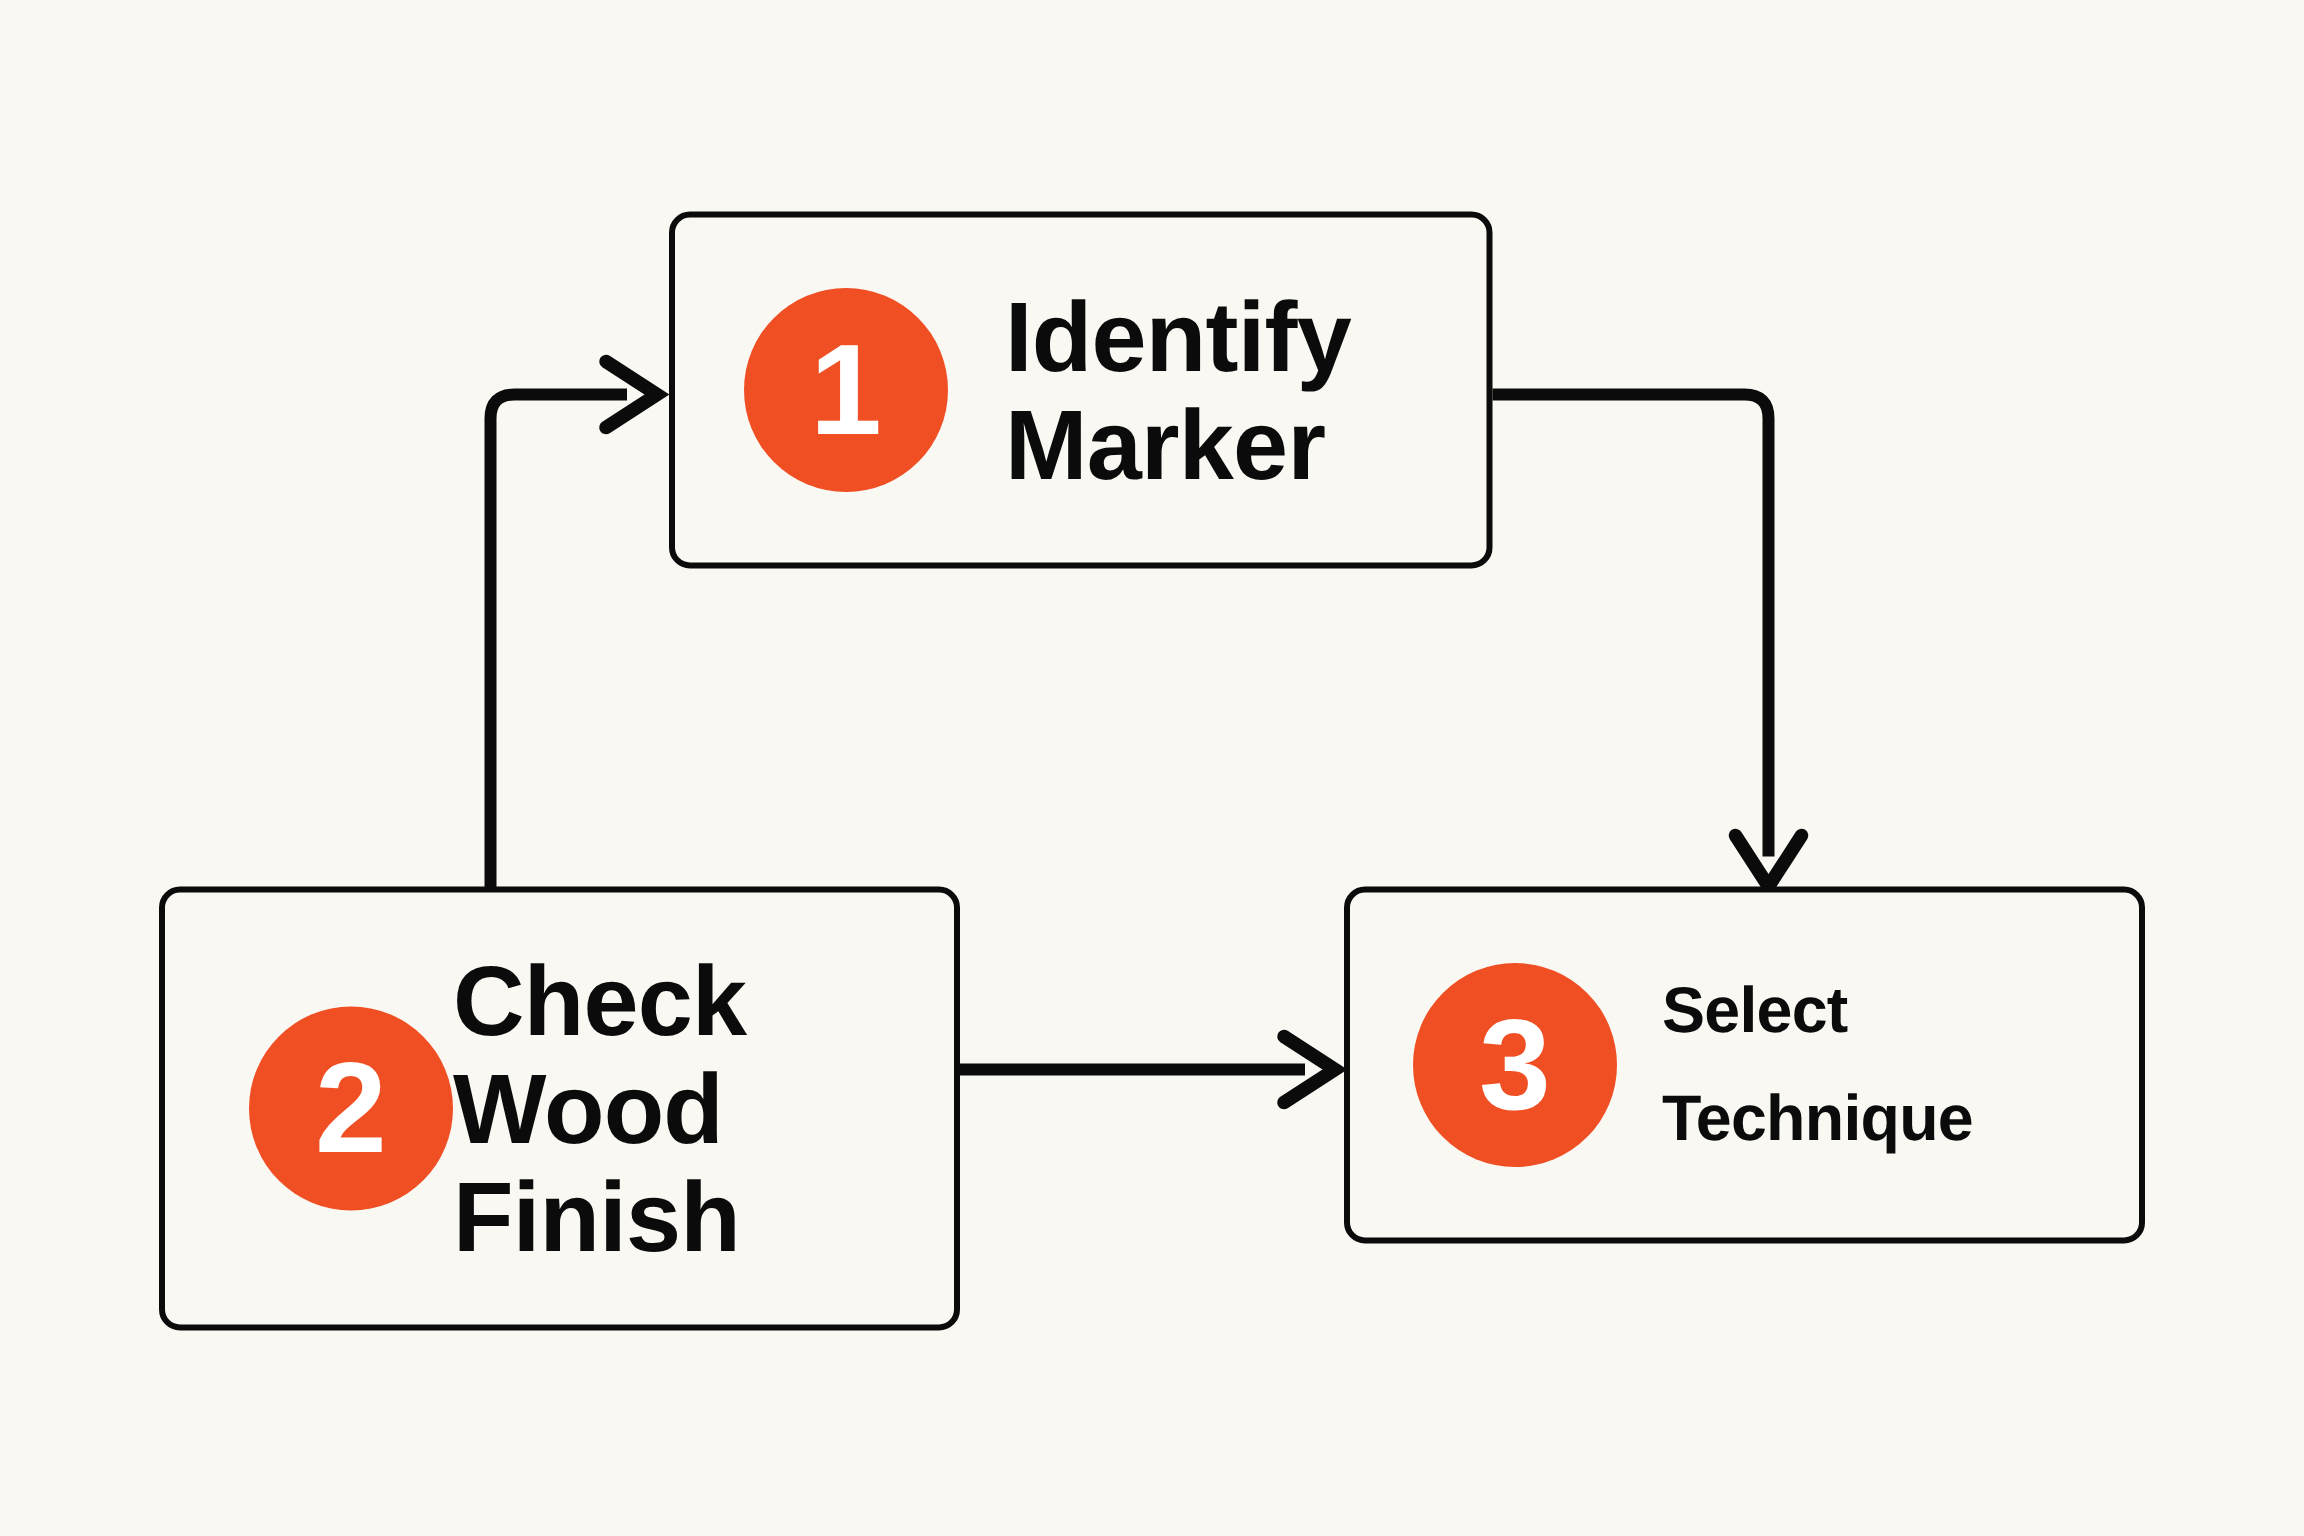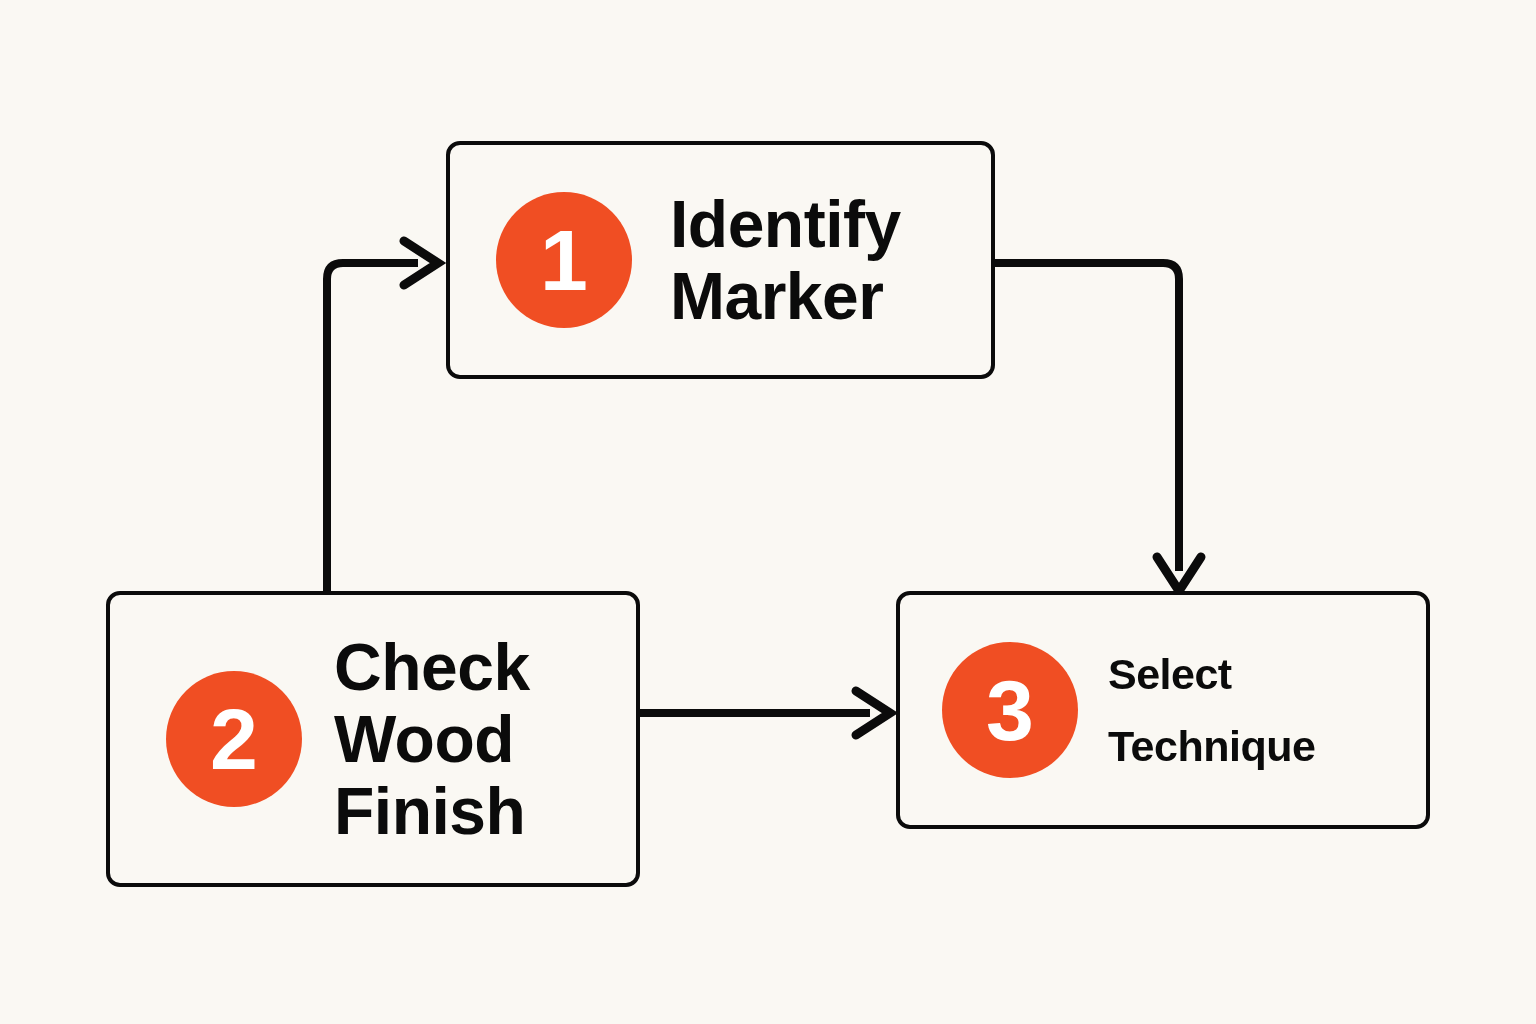--- a/index.html
+++ b/index.html
@@ -92,21 +92,20 @@
     padding-left: 56px;
   }
   #node-2 .node-badge {
     width: 136px;
     height: 136px;
     font-size: 86px;
   }
   #node-2 .node-label {
     font-size: 66px;
     line-height: 72px;
-    margin-left: 32px;
   }
 
   
   #node-3 {
     left: 896px;
     top: 591px;
     width: 534px;
     height: 238px;
     padding-left: 42px;
   }

